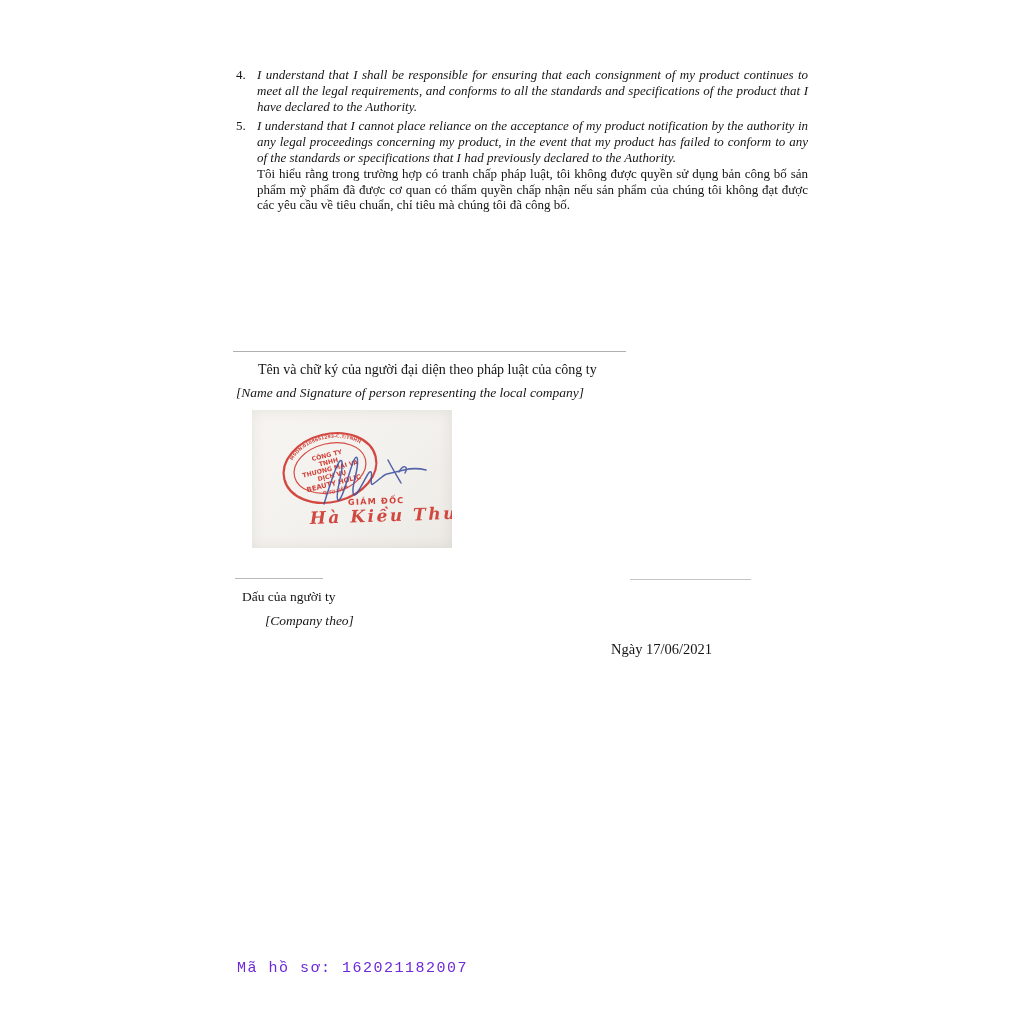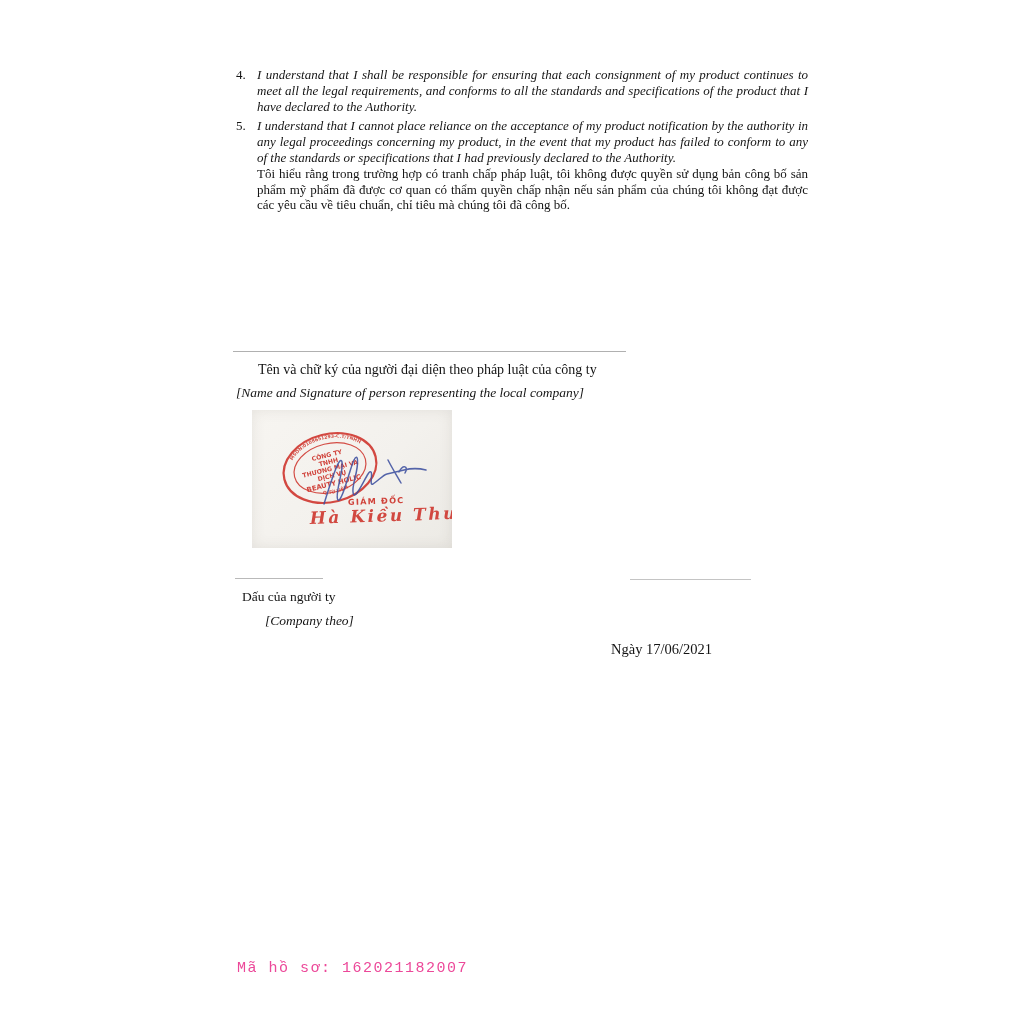--- a/index.html
+++ b/index.html
@@ -33,21 +33,21 @@
 
   .line-left  { position:absolute; left:235px; top:578px; width:88px;  border-top:1px solid #b9b9b9; }
   .line-right { position:absolute; left:630px; top:579px; width:121px; border-top:1px solid #c4c4c4; }
   .stamp-label-vi { position:absolute; left:242px; top:589px; font-size:13.5px; }
   .stamp-label-en { position:absolute; left:265px; top:613px; font-size:13.5px; font-style:italic; }
   .date-label { position:absolute; left:611px; top:611px; font-size:14.5px;margin-top:30px; }
 
   .file-code {
     position:absolute; left:237px; top:960px;
     font-family:"Liberation Mono","DejaVu Sans Mono", monospace;
-    font-size:15px; letter-spacing:1.5px; color:#ec4899;
+    font-size:15px; letter-spacing:1.5px; color:#6d28d9;
   }
 </style>
 </head>
 <body>
 
 <div>
 
   <div class="content">
 
 

